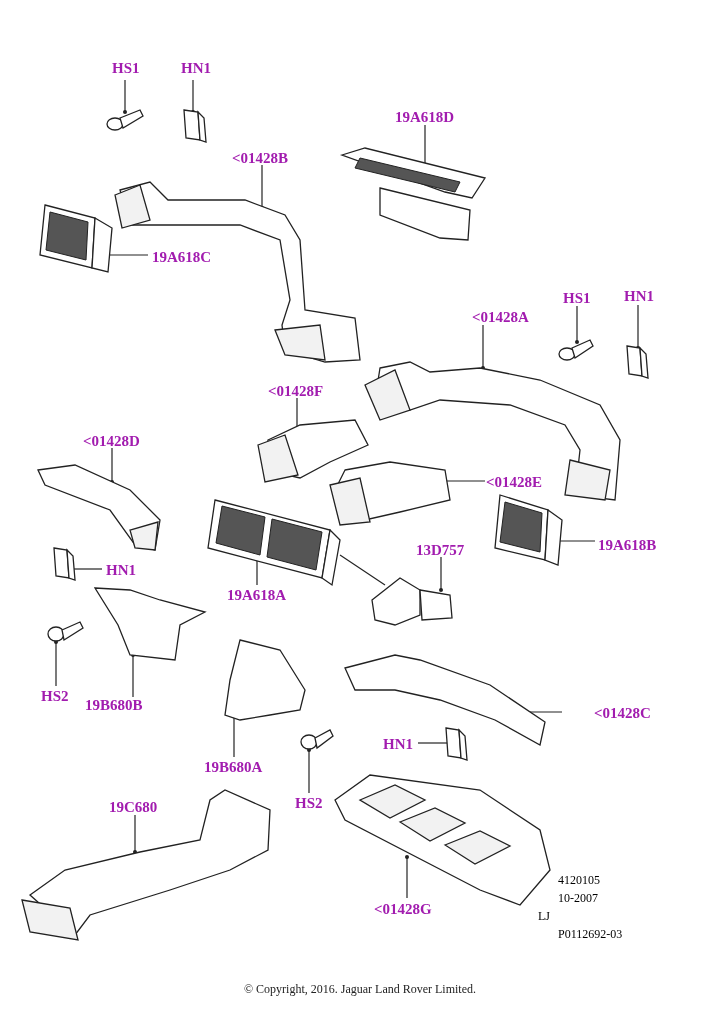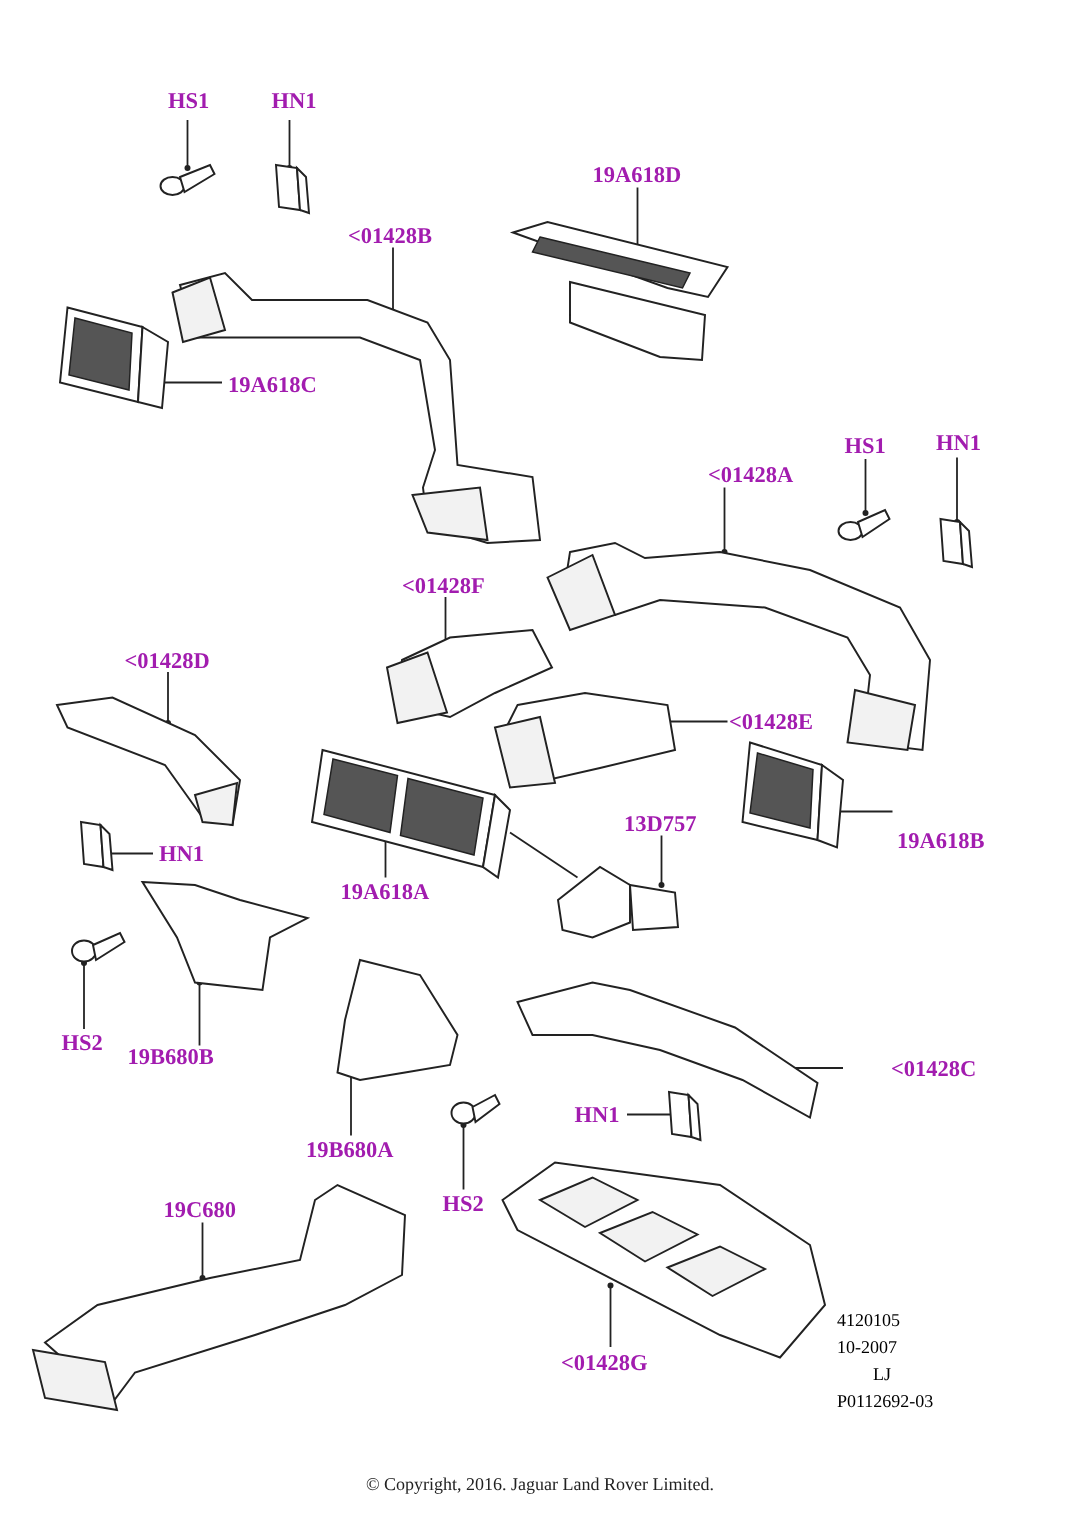--- a/index.html
+++ b/index.html
@@ -193,32 +193,32 @@
 <div class="lbl" style="left:395px;top:110px;">19A618D</div>
 <div class="lbl" style="left:232px;top:151px;">&lt;01428B</div>
 <div class="lbl" style="left:152px;top:250px;">19A618C</div>
 <div class="lbl" style="left:563px;top:291px;">HS1</div>
 <div class="lbl" style="left:624px;top:289px;">HN1</div>
 <div class="lbl" style="left:472px;top:310px;">&lt;01428A</div>
 <div class="lbl" style="left:268px;top:384px;">&lt;01428F</div>
 <div class="lbl" style="left:83px;top:434px;">&lt;01428D</div>
 <div class="lbl" style="left:486px;top:475px;">&lt;01428E</div>
 <div class="lbl" style="left:416px;top:543px;">13D757</div>
-<div class="lbl" style="left:598px;top:554px;">19A618B</div>
+<div class="lbl" style="left:598px;top:538px;">19A618B</div>
 <div class="lbl" style="left:106px;top:563px;">HN1</div>
 <div class="lbl" style="left:227px;top:588px;">19A618A</div>
 <div class="lbl" style="left:41px;top:689px;">HS2</div>
 <div class="lbl" style="left:85px;top:698px;">19B680B</div>
 <div class="lbl" style="left:594px;top:706px;">&lt;01428C</div>
 <div class="lbl" style="left:383px;top:737px;">HN1</div>
 <div class="lbl" style="left:204px;top:760px;">19B680A</div>
 <div class="lbl" style="left:295px;top:796px;">HS2</div>
 <div class="lbl" style="left:109px;top:800px;">19C680</div>
 <div class="lbl" style="left:374px;top:902px;">&lt;01428G</div>
 
 <div>
   <div class="meta" style="left:558px;top:874px;">4120105</div>
   <div class="meta" style="left:558px;top:892px;">10-2007</div>
-  <div class="meta" style="left:582px;top:910px;">LJ</div>
+  <div class="meta" style="left:538px;top:910px;">LJ</div>
   <div class="meta" style="left:558px;top:928px;">P0112692-03</div>
 </div>
 
 <div class="copy">© Copyright, 2016. Jaguar Land Rover Limited.</div>
 
 </body></html>

